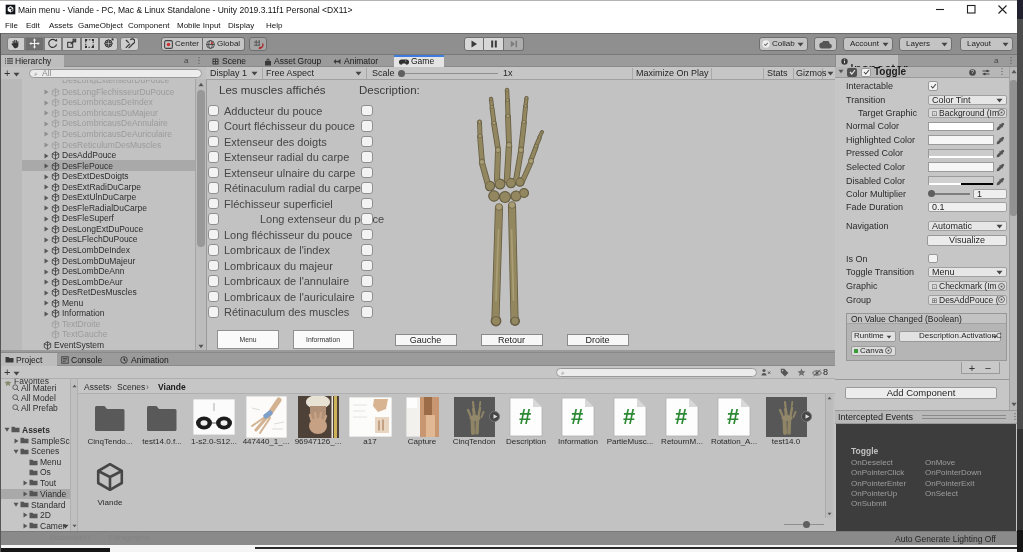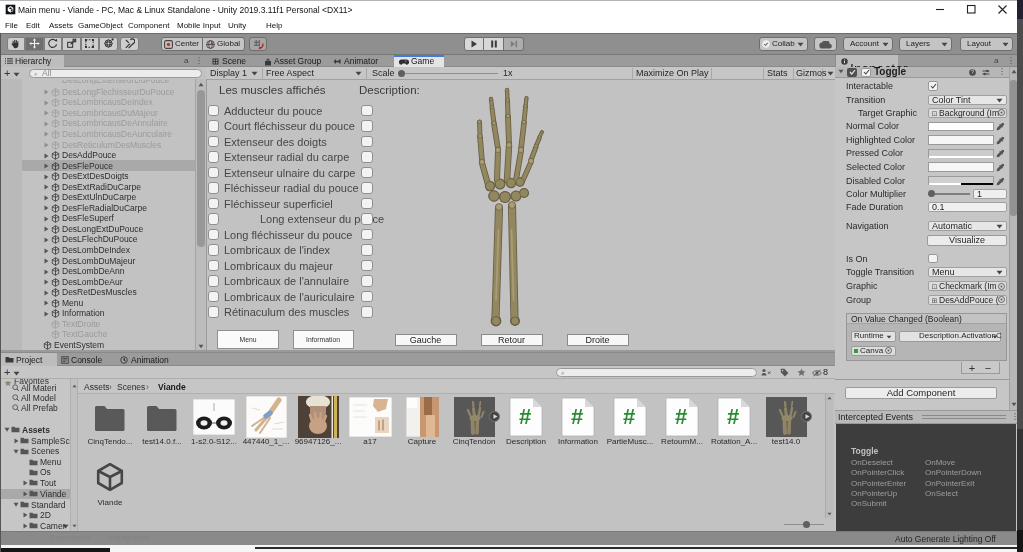--- a/index.html
+++ b/index.html
@@ -23,21 +23,21 @@
         <path d="M65.5,3.5l8,8M73.5,3.5l-8,8"></path>
       </g>
     </svg>
 <div class="" style="left:0px;top:18px;width:1023px;height:15px;background:#fff;"></div>
 <div class="t " style="left:5px;top:26px;font-size:8px;color:#111;">File</div>
 <div class="t " style="left:26px;top:26px;font-size:8px;color:#111;">Edit</div>
 <div class="t " style="left:49px;top:26px;font-size:8px;color:#111;">Assets</div>
 <div class="t " style="left:78px;top:26px;font-size:8px;color:#111;">GameObject</div>
 <div class="t " style="left:128px;top:26px;font-size:8px;color:#111;">Component</div>
 <div class="t " style="left:177px;top:26px;font-size:8px;color:#111;">Mobile Input</div>
-<div class="t " style="left:228px;top:26px;font-size:8px;color:#111;">Unity</div>
+<div class="t " style="left:228px;top:26px;font-size:8px;color:#111;">Display</div>
 <div class="t " style="left:266px;top:26px;font-size:8px;color:#111;">Help</div>
 <div class="" style="left:0px;top:33px;width:1023px;height:22px;background:#8f8f8f;border-top:1px solid #6d6d6d;border-bottom:1px solid #787878;"></div>
 <div class="" style="left:6.5px;top:36.5px;width:18.5px;height:14.5px;background:#cdcdcd;border:1px solid #7f7f7f;border-radius:3px 0 0 3px;"></div>
 <div class="" style="left:25px;top:36.5px;width:18.5px;height:14.5px;background:#6f6f6f;border:1px solid #7f7f7f;"></div>
 <div class="" style="left:43.5px;top:36.5px;width:18.5px;height:14.5px;background:#cdcdcd;border:1px solid #7f7f7f;"></div>
 <div class="" style="left:62px;top:36.5px;width:18.5px;height:14.5px;background:#cdcdcd;border:1px solid #7f7f7f;"></div>
 <div class="" style="left:80.5px;top:36.5px;width:18.5px;height:14.5px;background:#cdcdcd;border:1px solid #7f7f7f;"></div>
 <div class="" style="left:99px;top:36.5px;width:18.5px;height:14.5px;background:#cdcdcd;border:1px solid #7f7f7f;border-radius:0 3px 3px 0;"></div>
 <div class="" style="left:120px;top:36.5px;width:18.5px;height:14.5px;background:#cdcdcd;border:1px solid #7f7f7f;border-radius:3px;"></div>
 <svg style="left:10.0px;top:38.0px" width="11" height="11" viewBox="0 0 11 11">
@@ -408,21 +408,21 @@
 <div class="" style="left:207.5px;top:135.7px;width:11.5px;height:11.5px;background:#f3f3f3;border:1px solid #8f8f8f;border-radius:3px;"></div>
 <div class="t " style="left:224px;top:141.5px;font-size:11px;color:#464646;">Extenseur des doigts</div>
 <div class="" style="left:361px;top:135.7px;width:11.5px;height:11.5px;background:#f3f3f3;border:1px solid #8f8f8f;border-radius:3px;"></div>
 <div class="" style="left:207.5px;top:151.2px;width:11.5px;height:11.5px;background:#f3f3f3;border:1px solid #8f8f8f;border-radius:3px;"></div>
 <div class="t " style="left:224px;top:157px;font-size:11px;color:#464646;">Extenseur radial du carpe</div>
 <div class="" style="left:361px;top:151.2px;width:11.5px;height:11.5px;background:#f3f3f3;border:1px solid #8f8f8f;border-radius:3px;"></div>
 <div class="" style="left:207.5px;top:166.7px;width:11.5px;height:11.5px;background:#f3f3f3;border:1px solid #8f8f8f;border-radius:3px;"></div>
 <div class="t " style="left:224px;top:172.5px;font-size:11px;color:#464646;">Extenseur ulnaire du carpe</div>
 <div class="" style="left:361px;top:166.7px;width:11.5px;height:11.5px;background:#f3f3f3;border:1px solid #8f8f8f;border-radius:3px;"></div>
 <div class="" style="left:207.5px;top:182.2px;width:11.5px;height:11.5px;background:#f3f3f3;border:1px solid #8f8f8f;border-radius:3px;"></div>
-<div class="t " style="left:224px;top:188px;font-size:11px;color:#464646;">Fléchisseur radial du pouce</div>
+<div class="t " style="left:224px;top:188px;font-size:11px;color:#464646;">Rétinaculum radial du carpe</div>
 <div class="" style="left:361px;top:182.2px;width:11.5px;height:11.5px;background:#f3f3f3;border:1px solid #8f8f8f;border-radius:3px;"></div>
 <div class="" style="left:207.5px;top:197.7px;width:11.5px;height:11.5px;background:#f3f3f3;border:1px solid #8f8f8f;border-radius:3px;"></div>
 <div class="t " style="left:224px;top:203.5px;font-size:11px;color:#464646;">Fléchisseur superficiel</div>
 <div class="" style="left:361px;top:197.7px;width:11.5px;height:11.5px;background:#f3f3f3;border:1px solid #8f8f8f;border-radius:3px;"></div>
 <div class="" style="left:207.5px;top:213.2px;width:11.5px;height:11.5px;background:#f3f3f3;border:1px solid #8f8f8f;border-radius:3px;"></div>
 <div class="t " style="left:224px;top:219px;font-size:11px;color:#464646;margin-left:36px;">Long extenseur du pouce</div>
 <div class="" style="left:361px;top:213.2px;width:11.5px;height:11.5px;background:#f3f3f3;border:1px solid #8f8f8f;border-radius:3px;"></div>
 <div class="" style="left:207.5px;top:228.7px;width:11.5px;height:11.5px;background:#f3f3f3;border:1px solid #8f8f8f;border-radius:3px;"></div>
 <div class="t " style="left:224px;top:234.5px;font-size:11px;color:#464646;">Long fléchisseur du pouce</div>
 <div class="" style="left:361px;top:228.7px;width:11.5px;height:11.5px;background:#f3f3f3;border:1px solid #8f8f8f;border-radius:3px;"></div>

